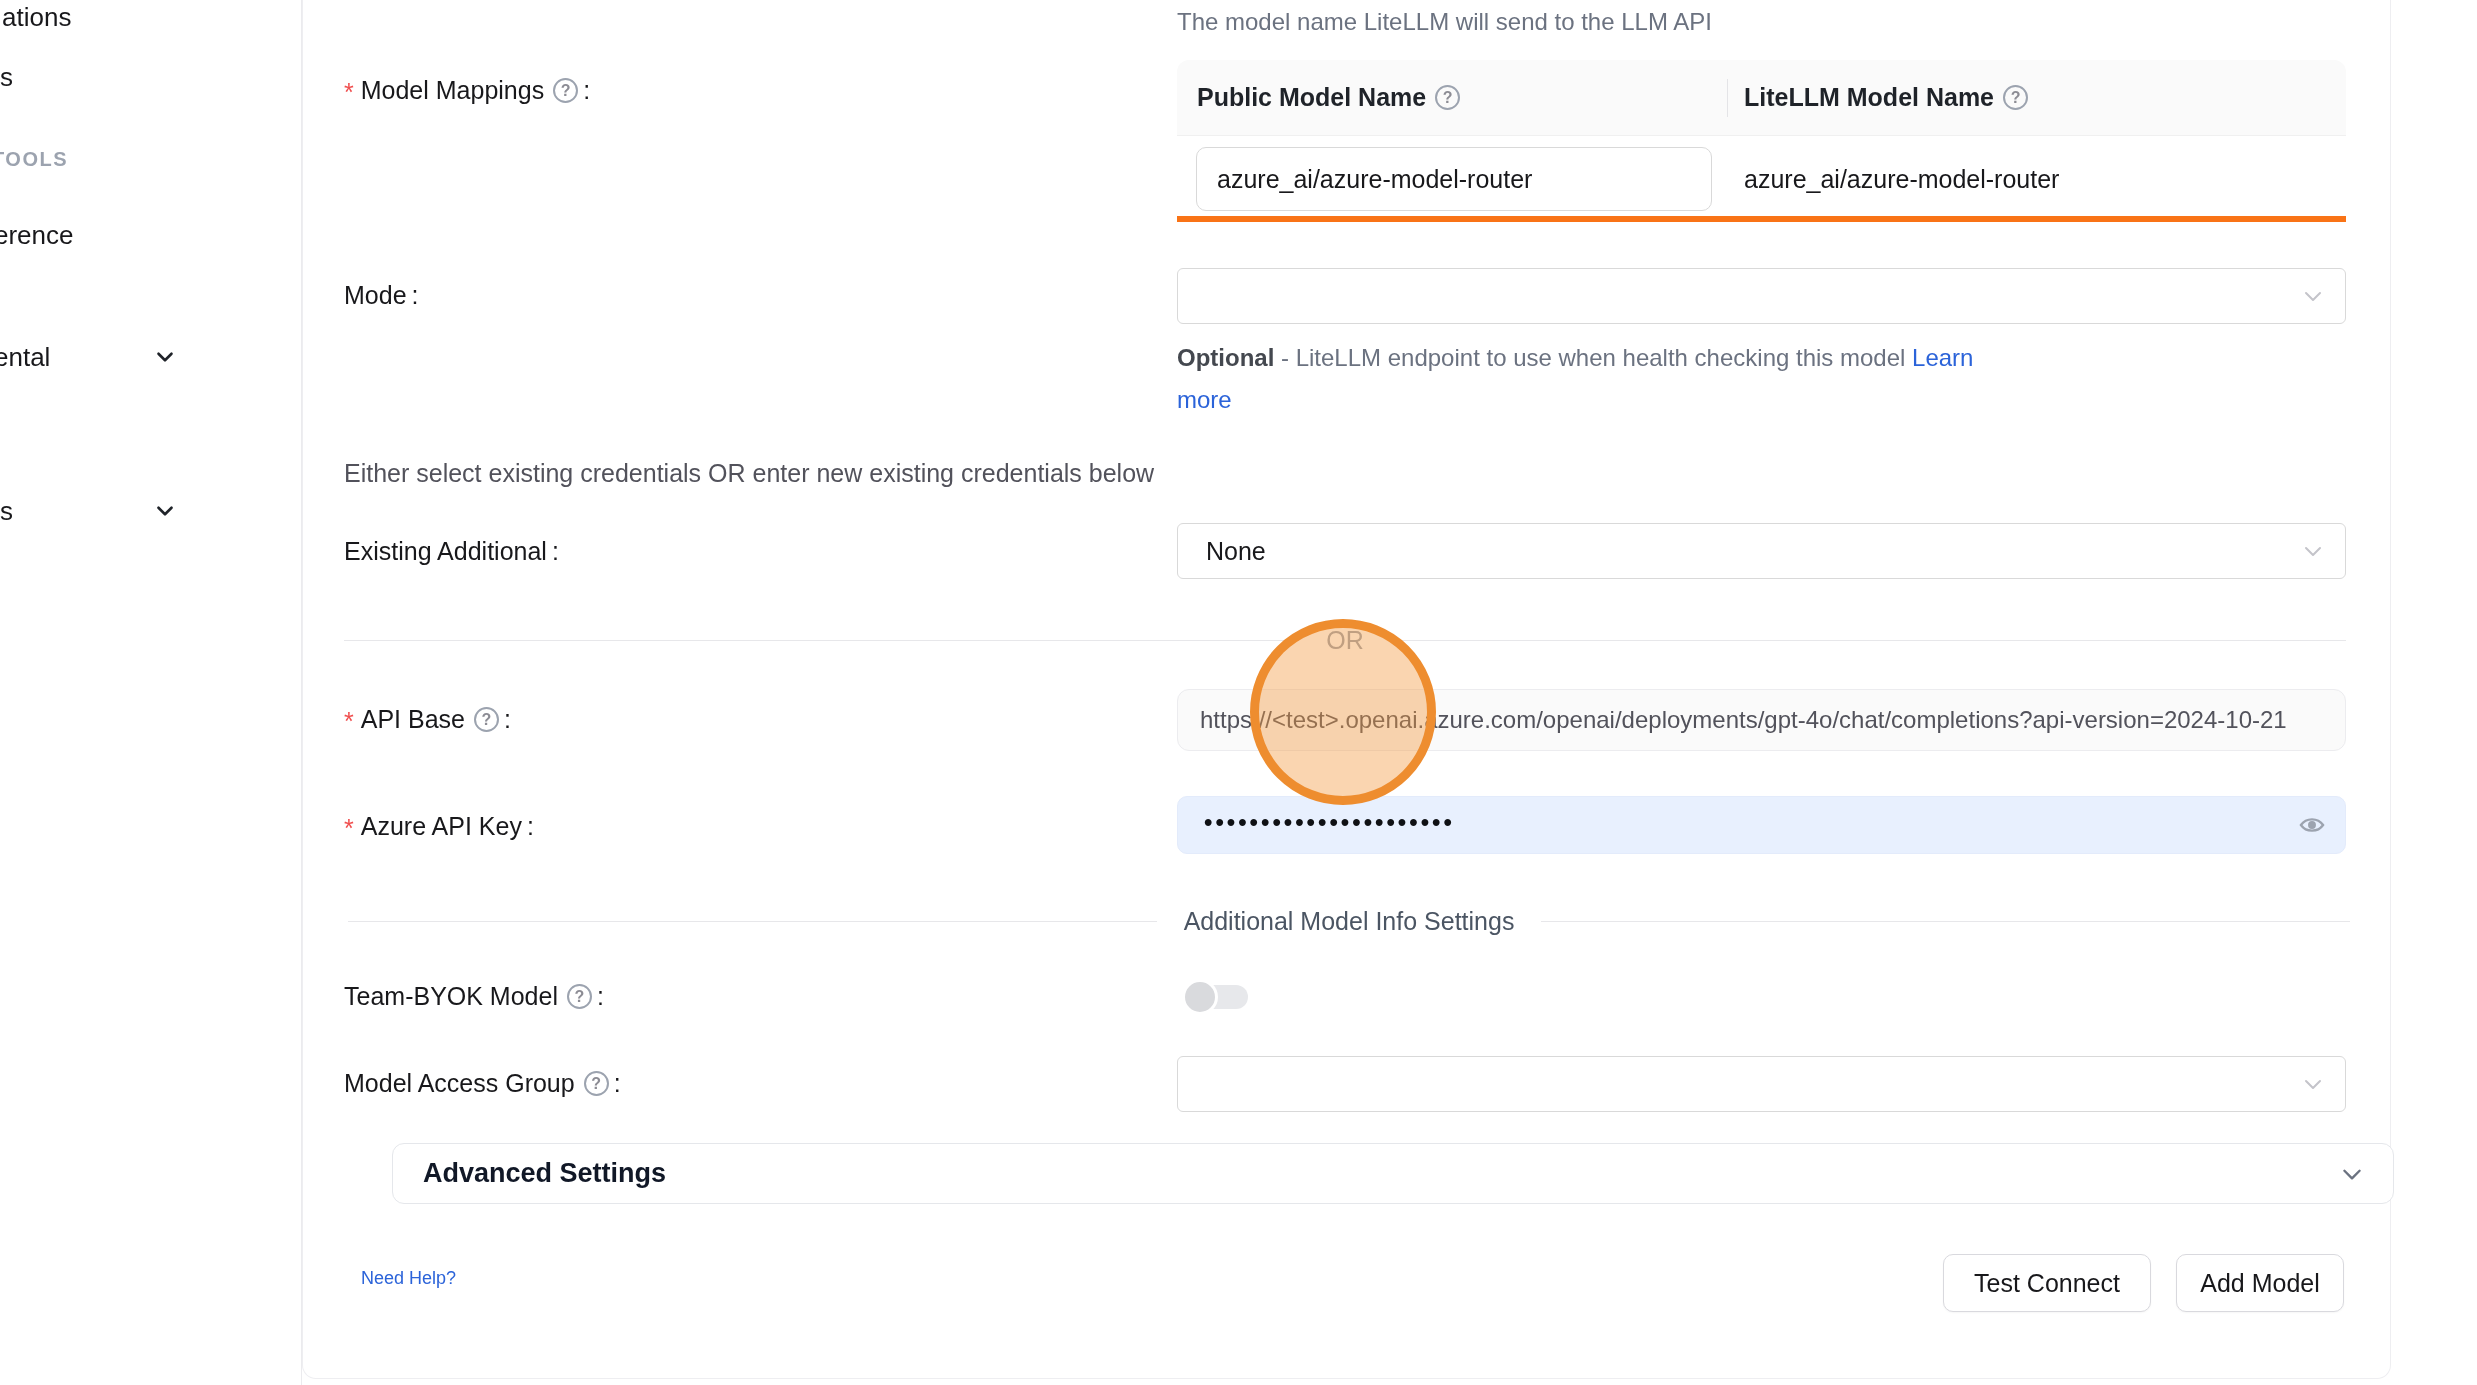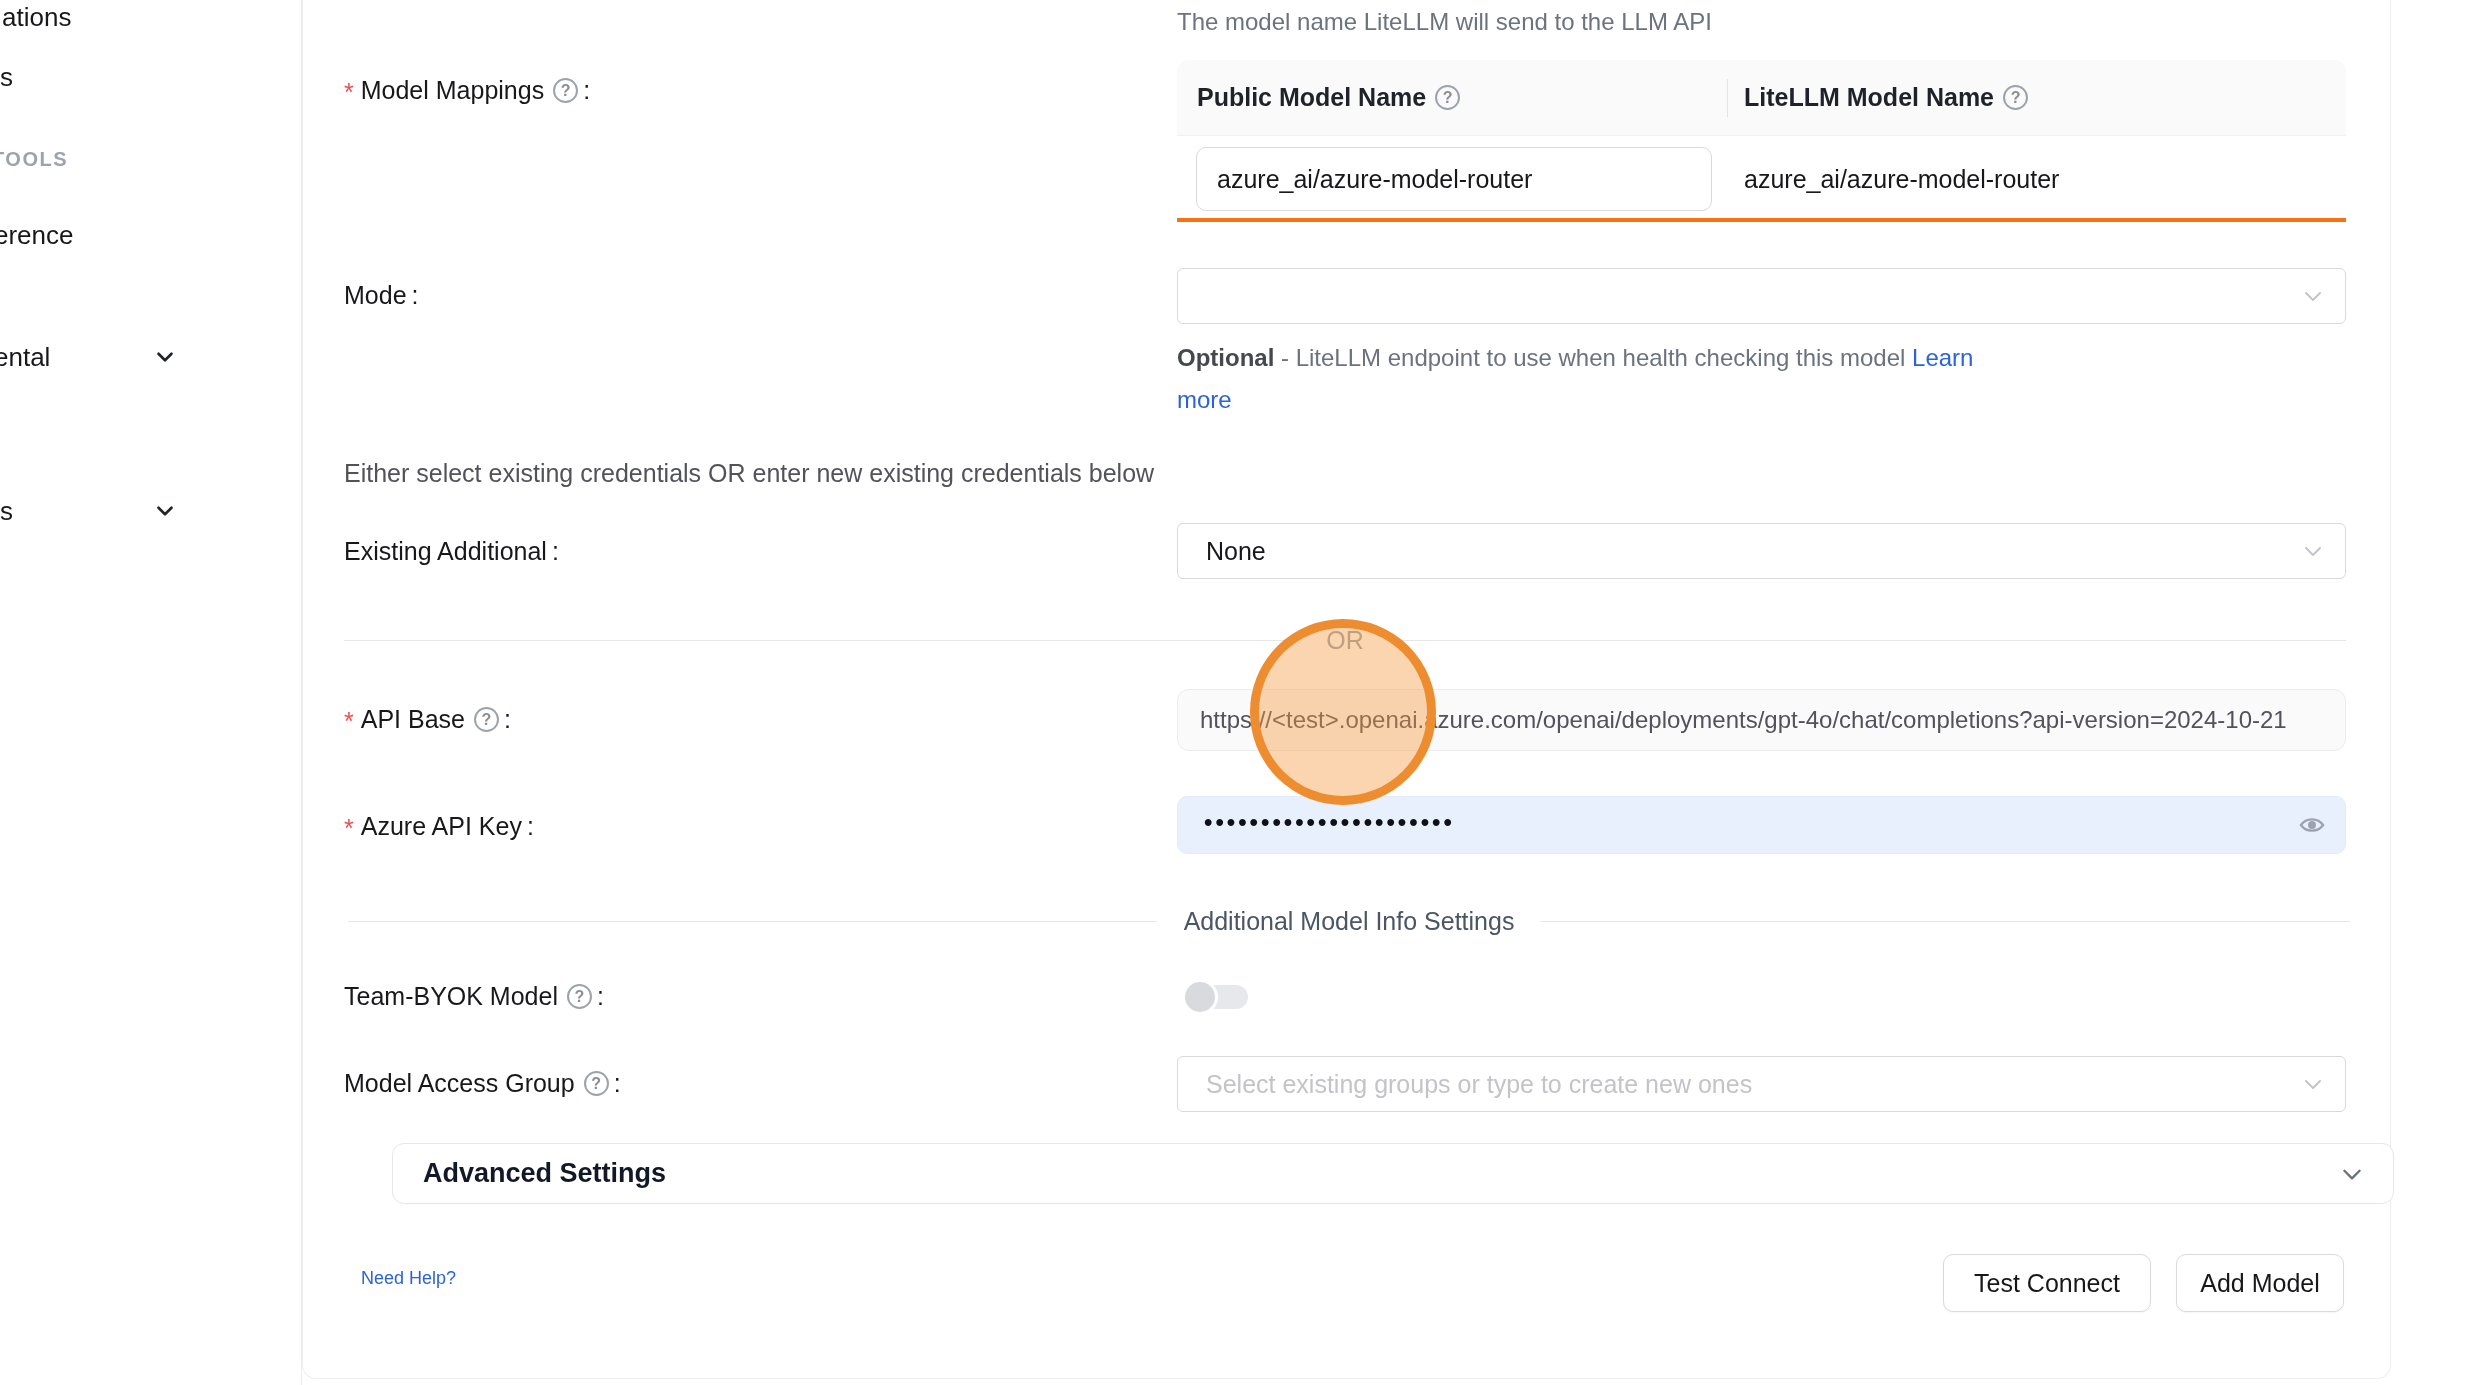--- a/index.html
+++ b/index.html
@@ -42,21 +42,21 @@
   .select .sel-placeholder { font-size: 25px; color: #c3c3ca; padding-left: 28px; }
   .sel-arrow { position: absolute; right: 20px; top: 50%; transform: translateY(-50%); }
 
   .mm-table { left: 1177px; top: 60px; width: 1169px; }
   .mm-head { display: flex; align-items: center; height: 76px; background: #fafafa;
              border-radius: 12px 12px 0 0; border-bottom: 1px solid #f0f0f0; position: relative; }
   .mm-head .hcell { display: flex; align-items: center; font-size: 25px; font-weight: 700; color: #1f2329; }
   .mm-head .c1 { padding-left: 20px; width: 550px; }
   .mm-head .vdiv { width: 1px; height: 38px; background: #e4e4e7; }
   .mm-head .c2 { padding-left: 16px; }
-  .mm-row { position: relative; height: 86px; background: #fff; border-bottom: 4px solid #f97316; }
+  .mm-row { position: relative; height: 86px; background: #fff; border-bottom: 6px solid #f97316; }
   .mm-input { position: absolute; left: 19px; top: 11px; width: 516px; height: 64px;
               border: 1px solid #d9d9d9; border-radius: 10px; display: flex; align-items: center;
               padding-left: 20px; font-size: 25px; color: #18181b; background: #fff; }
   .mm-value { position: absolute; left: 567px; top: 0; height: 86px; display: flex;
               align-items: center; font-size: 25px; color: #18181b; }
 
   .hint { font-size: 24px; }
   .hint .b { font-weight: 700; color: #44484f; }
   .hint .g { color: #6b7280; }
   .hint a, .blue-link { color: #2b63d9; text-decoration: none; }
@@ -219,21 +219,20 @@
 <div class="toggle">
   <div class="knob"></div>
 </div>
 
 <div class="abs label-row" style="left:344px; top:1069px;">
   <span>Model Access Group</span>
   <span class="qicon">?</span>
   <span class="colon">:</span>
 </div>
 <div class="select" style="left:1177px; top:1056px;">
-  <span class="sel-placeholder">Select existing groups or type to create new ones</span>
   <svg class="sel-arrow" width="24" height="24" viewBox="0 0 24 24">
     <polyline points="5,9 12,16 19,9" fill="none" stroke="#c4c4ca" stroke-width="2" stroke-linecap="round" stroke-linejoin="round"></polyline>
   </svg>
 </div>
 
 <div class="abs adv-panel">
   <span class="title">Advanced Settings</span>
   <svg class="sel-arrow" width="26" height="26" viewBox="0 0 24 24">
     <polyline points="5,9 12,16 19,9" fill="none" stroke="#6b7280" stroke-width="2.2" stroke-linecap="round" stroke-linejoin="round"></polyline>
   </svg>

